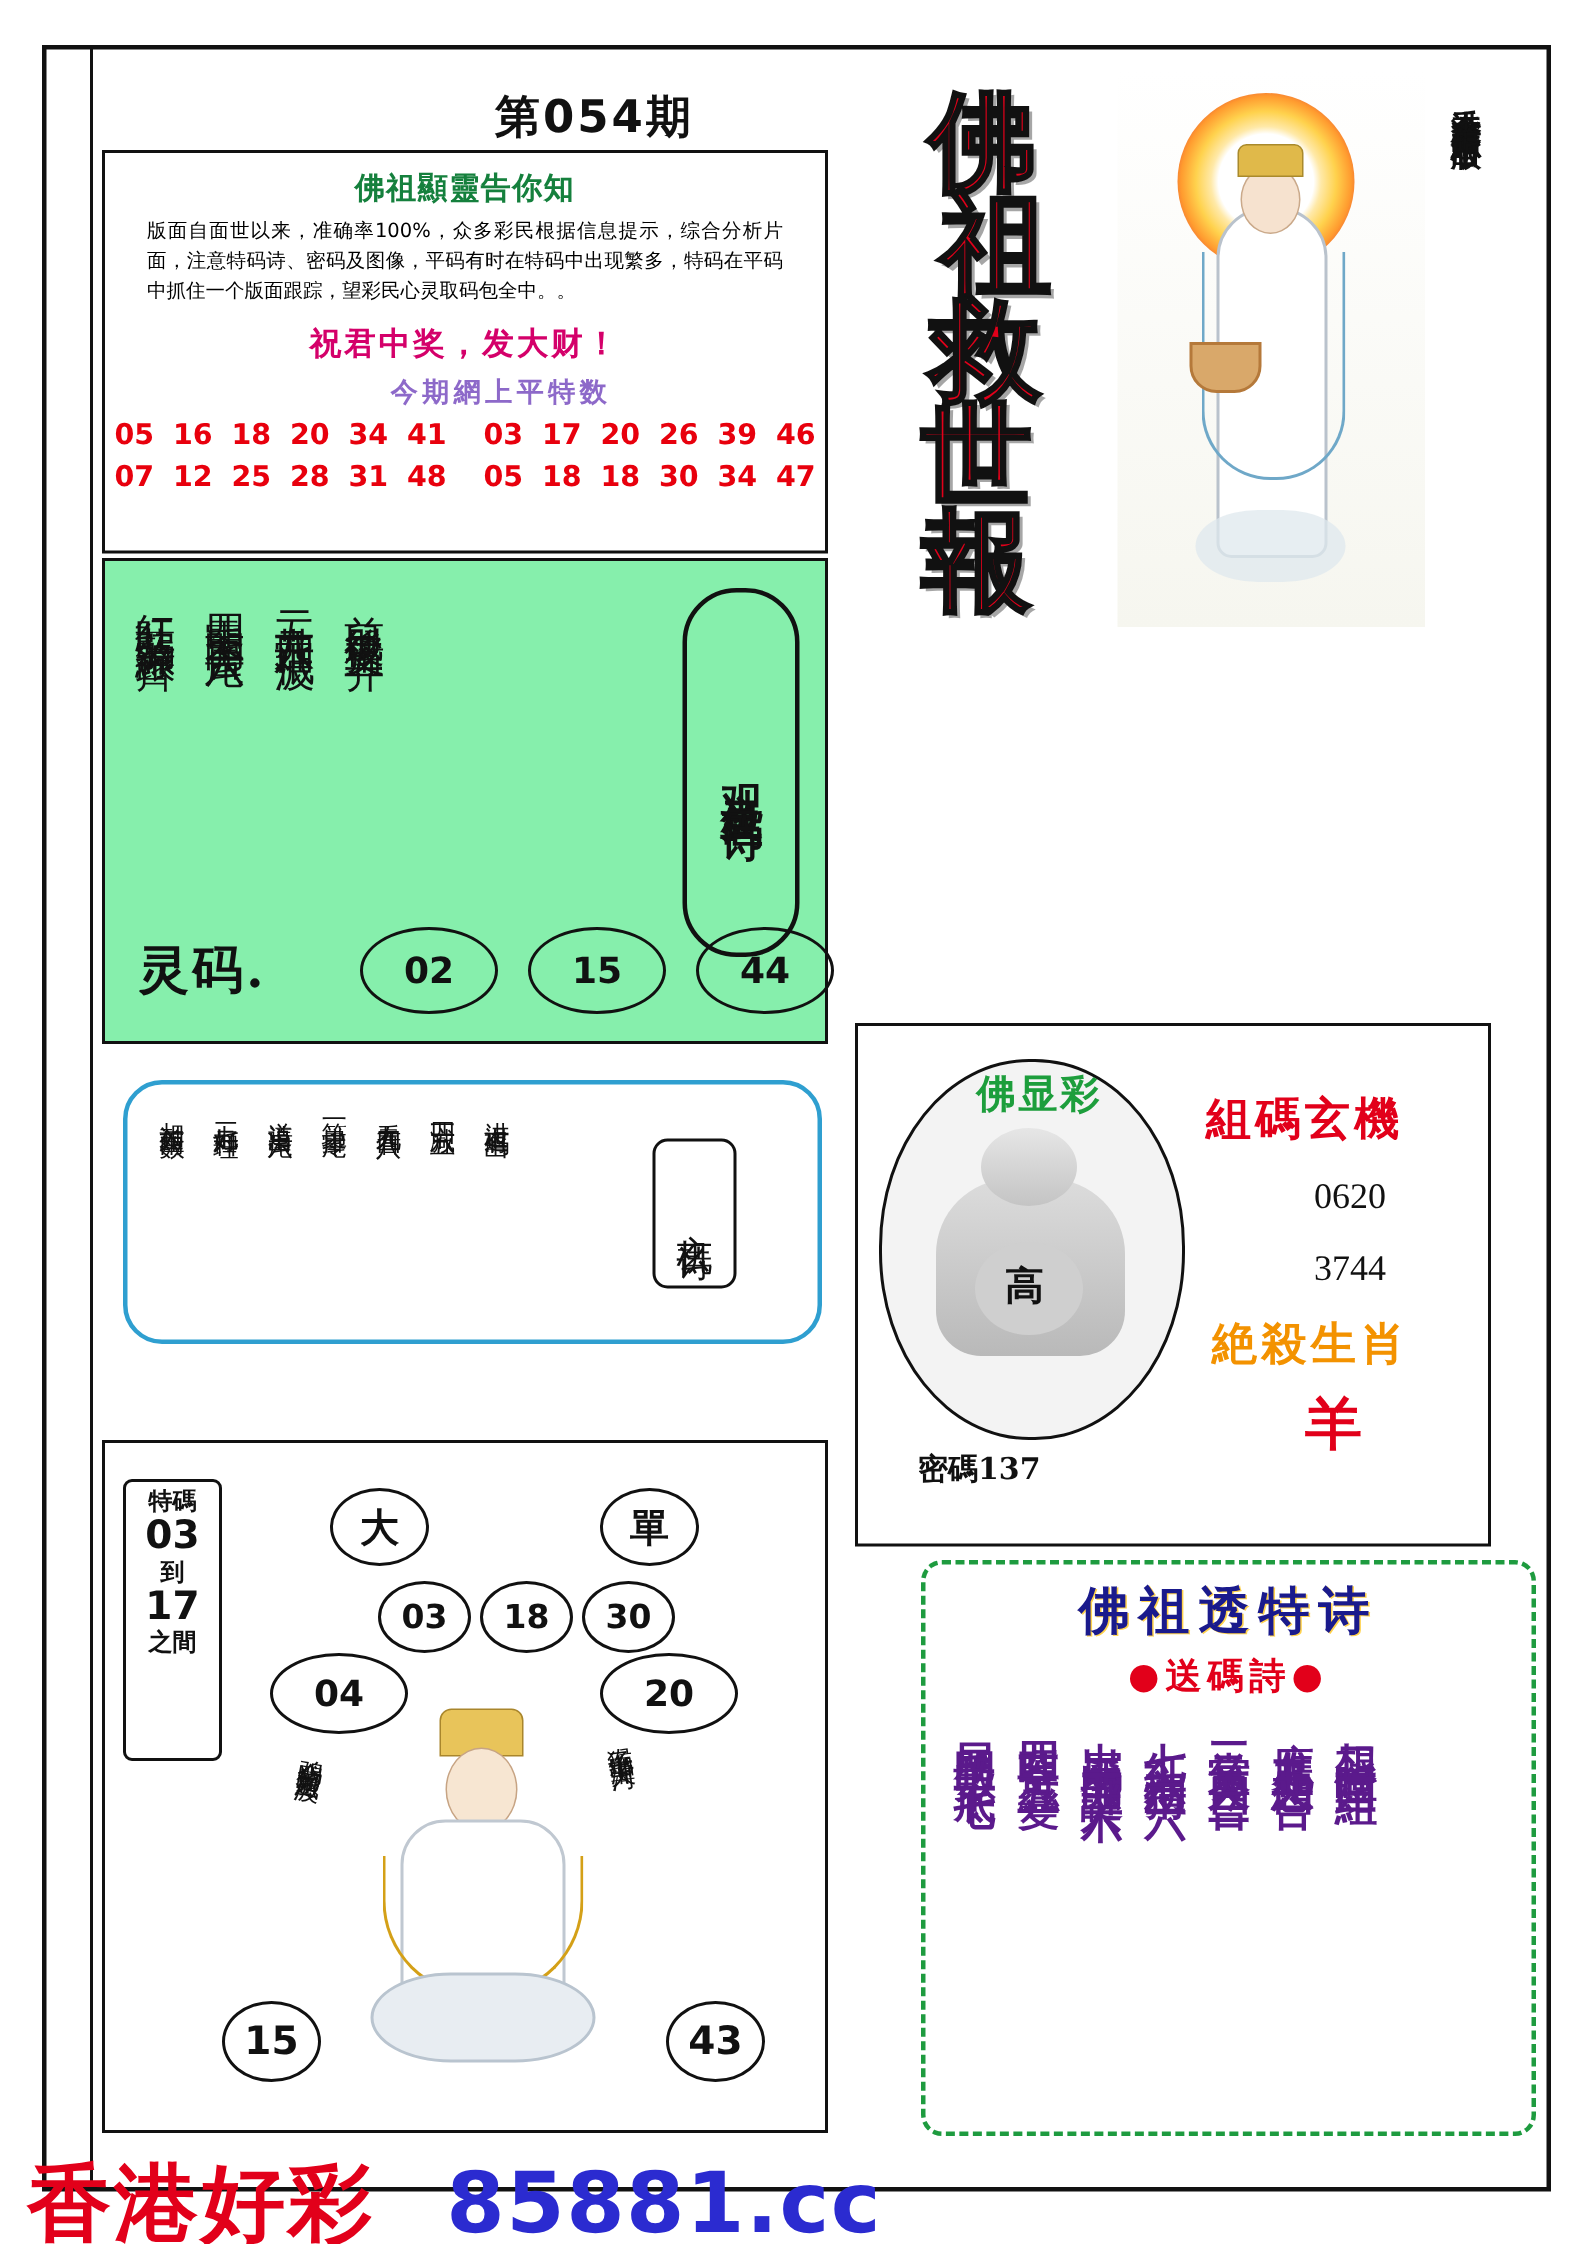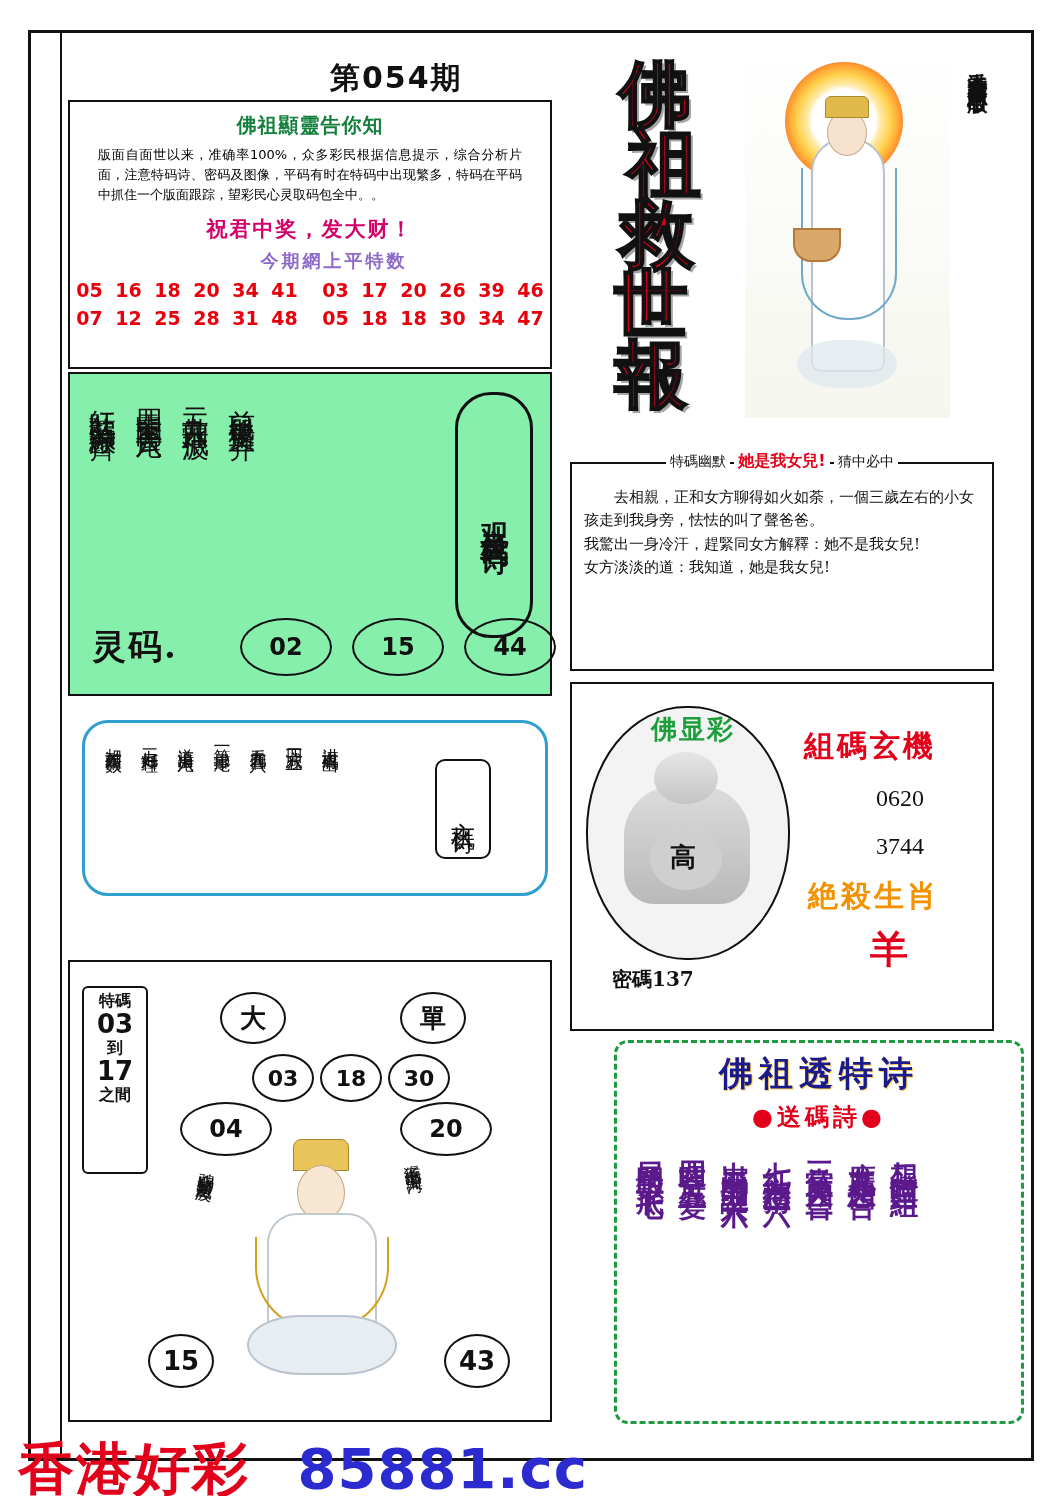--- a/index.html
+++ b/index.html
@@ -187,32 +187,20 @@
       <div class="gbody"></div>
       <div class="gscarf"></div>
       <div class="ghead"></div>
       <div class="gcrown"></div>
       <div class="gbasket"></div>
       <div class="gcloud"></div>
     </div>
   </div>
   <div class="vtitle">香港六合彩券信息中心出版</div>
 
-  <div class="humor">
-    <div class="hd">
-      <span class="line"></span>
-      <span class="lbl">特碼幽默</span>
-      <span class="red">她是我女兒!</span>
-      <span class="lbl">猜中必中</span>
-      <span class="line"></span>
-    </div>
-    <p class="first">去相親，正和女方聊得如火如荼，一個三歲左右的小女孩走到我身旁，怯怯的叫了聲爸爸。</p>
-    <p>我驚出一身冷汗，趕緊同女方解釋：她不是我女兒!</p>
-    <p>女方淡淡的道：我知道，她是我女兒!</p>
-  </div>
 
   <div class="poembox">
     <div class="pcols">
       <div class="pcol">前鼠後猪三五齐</div>
       <div class="pcol">二五带八四祇波</div>
       <div class="pcol">四零重開合六尾</div>
       <div class="pcol">紅旺藍弱綠跟齊</div>
     </div>
     <div class="ovaltitle">
       <span>观音灵码诗</span>

